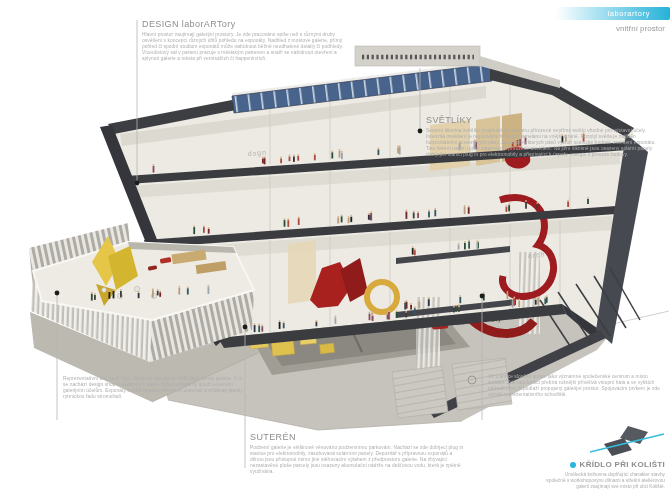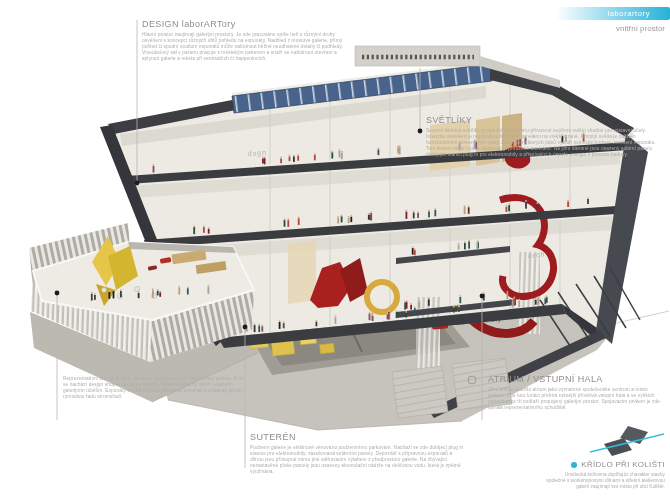--- a/index.html
+++ b/index.html
@@ -8,21 +8,21 @@
   svg{position:absolute;left:0;top:0;}
   .anno{position:absolute;z-index:3;}
   .anno h3{margin:0 0 3px 0;font-size:9px;font-weight:400;color:#8e8e8e;letter-spacing:.4px;}
   .anno p{margin:0;font-size:4.8px;line-height:5.9px;color:#adadad;letter-spacing:.1px;}
   .brandbar{position:absolute;left:556px;top:7px;width:114px;height:13px;z-index:3;
             background:linear-gradient(90deg,rgba(255,255,255,0) 0%,#aee3f2 35%,#25b2d8 100%);
             border-radius:2px;display:flex;align-items:center;justify-content:flex-end;}
   .brandbar span{color:#ffffff;font-size:7.5px;letter-spacing:.6px;padding-right:20px;}
   .subtitle{position:absolute;right:5px;top:24px;font-size:8px;color:#9b9b9b;z-index:3;text-align:center;}
   .kridlo{position:absolute;right:5px;top:460px;width:120px;text-align:right;z-index:3;}
-  .kridlo h3{margin:0 0 3px 0;font-size:8px;font-weight:400;color:#8e8e8e;letter-spacing:.3px;}
+  .kridlo h3{margin:0 0 3px 0;font-size:8px;font-weight:700;color:#8e8e8e;letter-spacing:.3px;}
   .kridlo .dot{display:inline-block;width:6px;height:6px;border-radius:50%;background:#2ab5da;
                vertical-align:middle;margin-right:4px;}
   .kridlo p{margin:0;font-size:4.8px;line-height:5.9px;color:#adadad;}
 </style>
 </head>
 <body>
 
 <div class="stage">
 
   <svg width="670" height="503" viewBox="0 0 670 503">
@@ -423,21 +423,20 @@
     <h3>DESIGN laborARTory</h3>
     <p>Hlavní prostor zaujímají galerijní prostory. Je zde pracováno spíše než s různými druhy osvětlení s koncepcí různých úhlů pohledu na exponáty. Nadhled z mostové galerie, přímý pohled či spodní studium exponátů může nabídnout běžně neodhalené detaily či podhledy. Víceúčelový sál v parteru pracuje s městským parterem a snaží se nabídnout otevření a splynutí galerie a města při vernisážích či happeninzích.</p>
   </div>
 
   <div class="anno" style="left:426px;top:67px;width:240px;margin-top:48px;">
     <h3>SVĚTLÍKY</h3>
     <p>Severní šikmina světlíku propouští do interiéru přirozené nepřímé světlo vhodné pro výstavní účely. Intenzita osvětlení je regulována filtrovými lamelami na vnější straně. Rozptyl světla je zajištěn horizontálními screenovými pásy. Zasunutí některých pásů vytvoří scénické bodové osvětlení exponátu. Toto řešení nabízí úplné zatemnění i přirozené osvětlení. Na jižní šikmině jsou osazeny solární panely dobíjející stanici plug in pro elektromobily a přispívající k úspoře energie z provozu budovy.</p>
   </div>
 
   <div class="anno" style="left:488px;top:374px;width:178px;">
-    <h3>ATRIUM / VSTUPNÍ HALA</h3>
     <p>Již v antice sloužilo atrium jako významné společenské centrum a místo setkání. Zde tuto funkci přebírá rušnější přívětivá vstupní hala a ve vyšších patrech přes tři podlaží propojený galerijní prostor. Spojovacím prvkem je zde spirála reprezentativního schodiště.</p>
   </div>
 
   <div class="anno" style="left:63px;top:376px;width:182px;">
     <p>Reprezentativní alej na tř. Kpt. Jaroše je ukončena nižší částí hmoty galerie. V ní se nachází design shop s kavárnou v patře. Střecha kavárny slouží externím galerijním účelům. Exponáty s nižší hmotou přirozeně uzavírají a přidávají jakoby rytmickou řadu stromořadí.</p>
   </div>
 
   <div class="anno" style="left:250px;top:432px;width:215px;">
     <h3>SUTERÉN</h3>
     <p>Podzemí galerie je většinově věnováno podzemnímu parkování. Nachází se zde dobíjecí plug in stanice pro elektromobily, zásobovaná solárními panely. Depozitář s přípravnou exponátů a dílnou jsou přístupné mimo jiné stěhovacím výtahem z předprostoru galerie. Na zbývající nezastavěné ploše parcely jsou osazeny akumulační nádrže na dešťovou vodu, která je zpětně využívána.</p>

